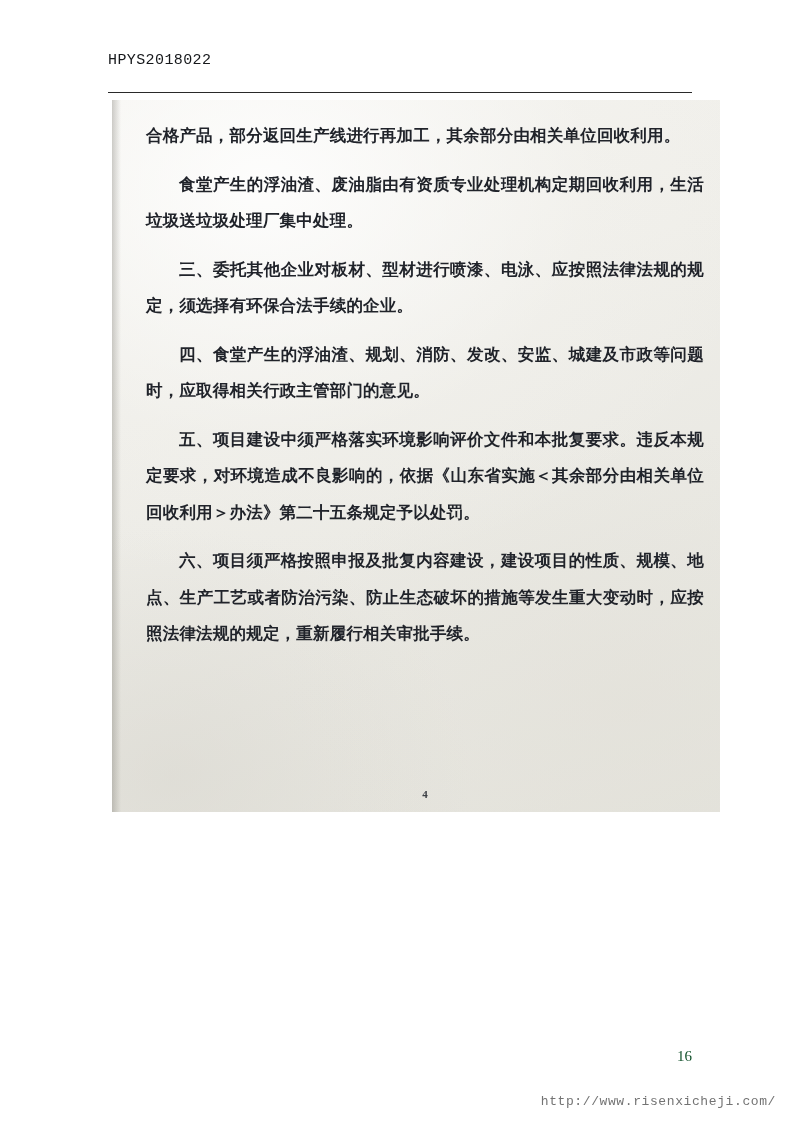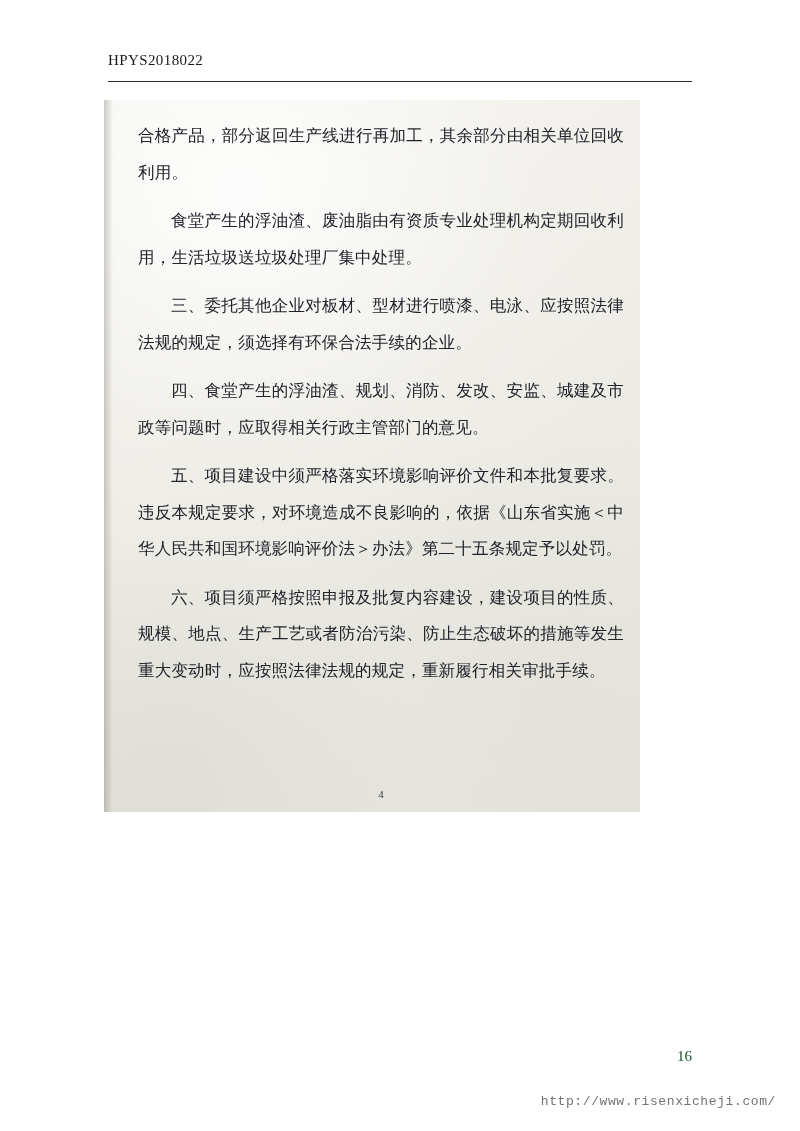--- a/index.html
+++ b/index.html
@@ -22,42 +22,43 @@
     inset: 0;
     background: #ffffff;
   }
 
   
   .doc-header {
     position: absolute;
     left: 108px;
     top: 52px;
     width: 584px;
-    font-family: Liberation Serif, serif;
+    font-family: Liberation Mono, monospace;
     font-size: 15px;
     letter-spacing: 0.4px;
     color: #16181b;
-    padding-bottom: 12px;
+    padding-bottom: 23px;
     border-bottom: 1.5px solid #2a2a2a;
   }
 
   
   .scan {
     position: absolute;
-    left: 104px;
+    left: 112px;
     top: 100px;
-    width: 536px;
+    width: 608px;
     height: 712px;
     
     background:
       radial-gradient(ellipse 120% 80% at 25% 12%, rgba(255,255,255,0.85) 0%, rgba(246,245,241,0.25) 45%, rgba(0,0,0,0) 70%),
       radial-gradient(ellipse 90% 60% at 85% 85%, rgba(226,224,216,0.55) 0%, rgba(0,0,0,0) 65%),
       radial-gradient(ellipse 70% 50% at 10% 95%, rgba(214,212,204,0.5) 0%, rgba(0,0,0,0) 70%),
       linear-gradient(160deg, #f4f3ef 0%, #efeee9 35%, #e9e8e2 70%, #e4e3dc 100%);
     overflow: hidden;
+    font-weight: bold;
   }
   .scan::after {
     
     content: "";
     position: absolute;
     left: 0; top: 0; bottom: 0;
     width: 9px;
     background: linear-gradient(to right, rgba(120,118,110,0.35), rgba(120,118,110,0));
     pointer-events: none;
   }
@@ -128,21 +129,21 @@
 
   <div class="doc-header">HPYS2018022</div>
 
   <div class="scan">
     <div class="scan-inner">
       <div class="body-text">
         <p class="para noindent">合格产品，部分返回生产线进行再加工，其余部分由相关单位回收利用。</p>
         <p class="para">食堂产生的浮油渣、废油脂由有资质专业处理机构定期回收利用，生活垃圾送垃圾处理厂集中处理。</p>
         <p class="para">三、委托其他企业对板材、型材进行喷漆、电泳、应按照法律法规的规定，须选择有环保合法手续的企业。</p>
         <p class="para">四、食堂产生的浮油渣、规划、消防、发改、安监、城建及市政等问题时，应取得相关行政主管部门的意见。</p>
-        <p class="para">五、项目建设中须严格落实环境影响评价文件和本批复要求。违反本规定要求，对环境造成不良影响的，依据《山东省实施＜中华人民共和国环境影响评价法＞办法》第二十五条规定予以处罚。</p>
+        <p class="para">五、项目建设中须严格落实环境影响评价文件和本批复要求。违反本规定要求，对环境造成不良影响的，依据《山东省实施＜其余部分由相关单位回收利用＞办法》第二十五条规定予以处罚。</p>
         <p class="para">六、项目须严格按照申报及批复内容建设，建设项目的性质、规模、地点、生产工艺或者防治污染、防止生态破坏的措施等发生重大变动时，应按照法律法规的规定，重新履行相关审批手续。</p>
       </div>
       <div class="page-num-inner">4</div>
     </div>
   </div>
 
   <div class="folio">16</div>
 
   <div class="watermark">http://www.risenxicheji.com/</div>
 

